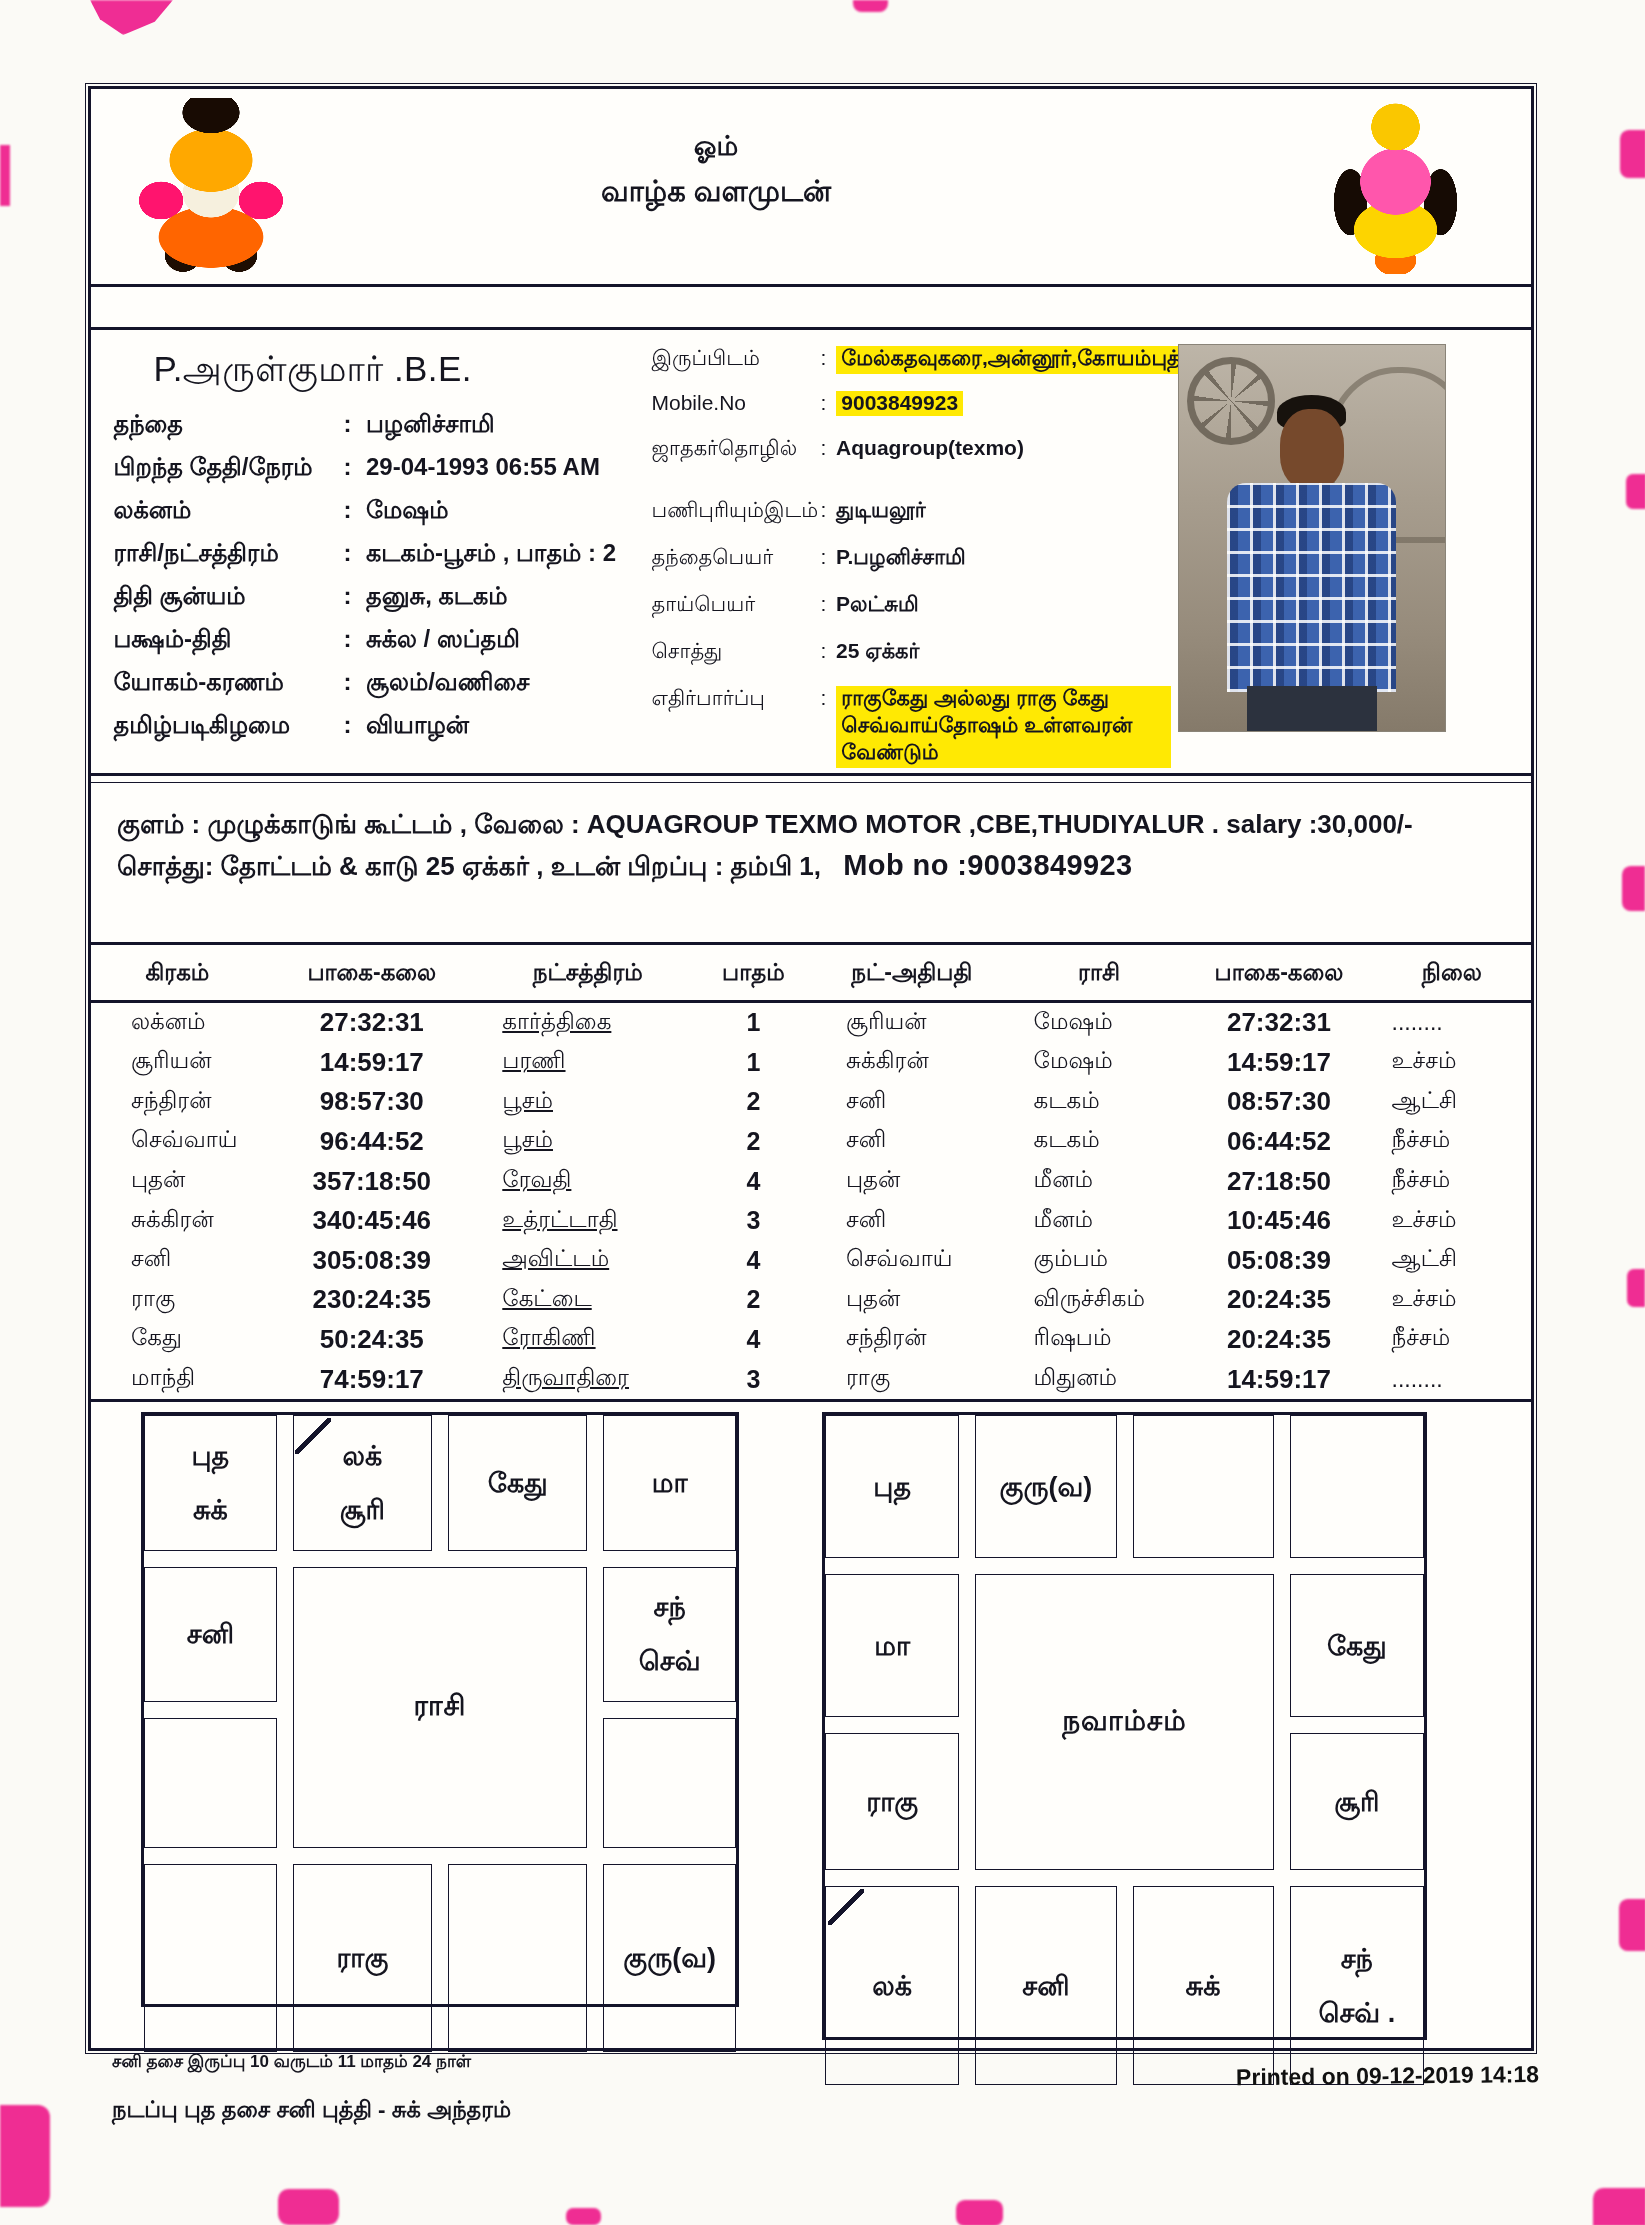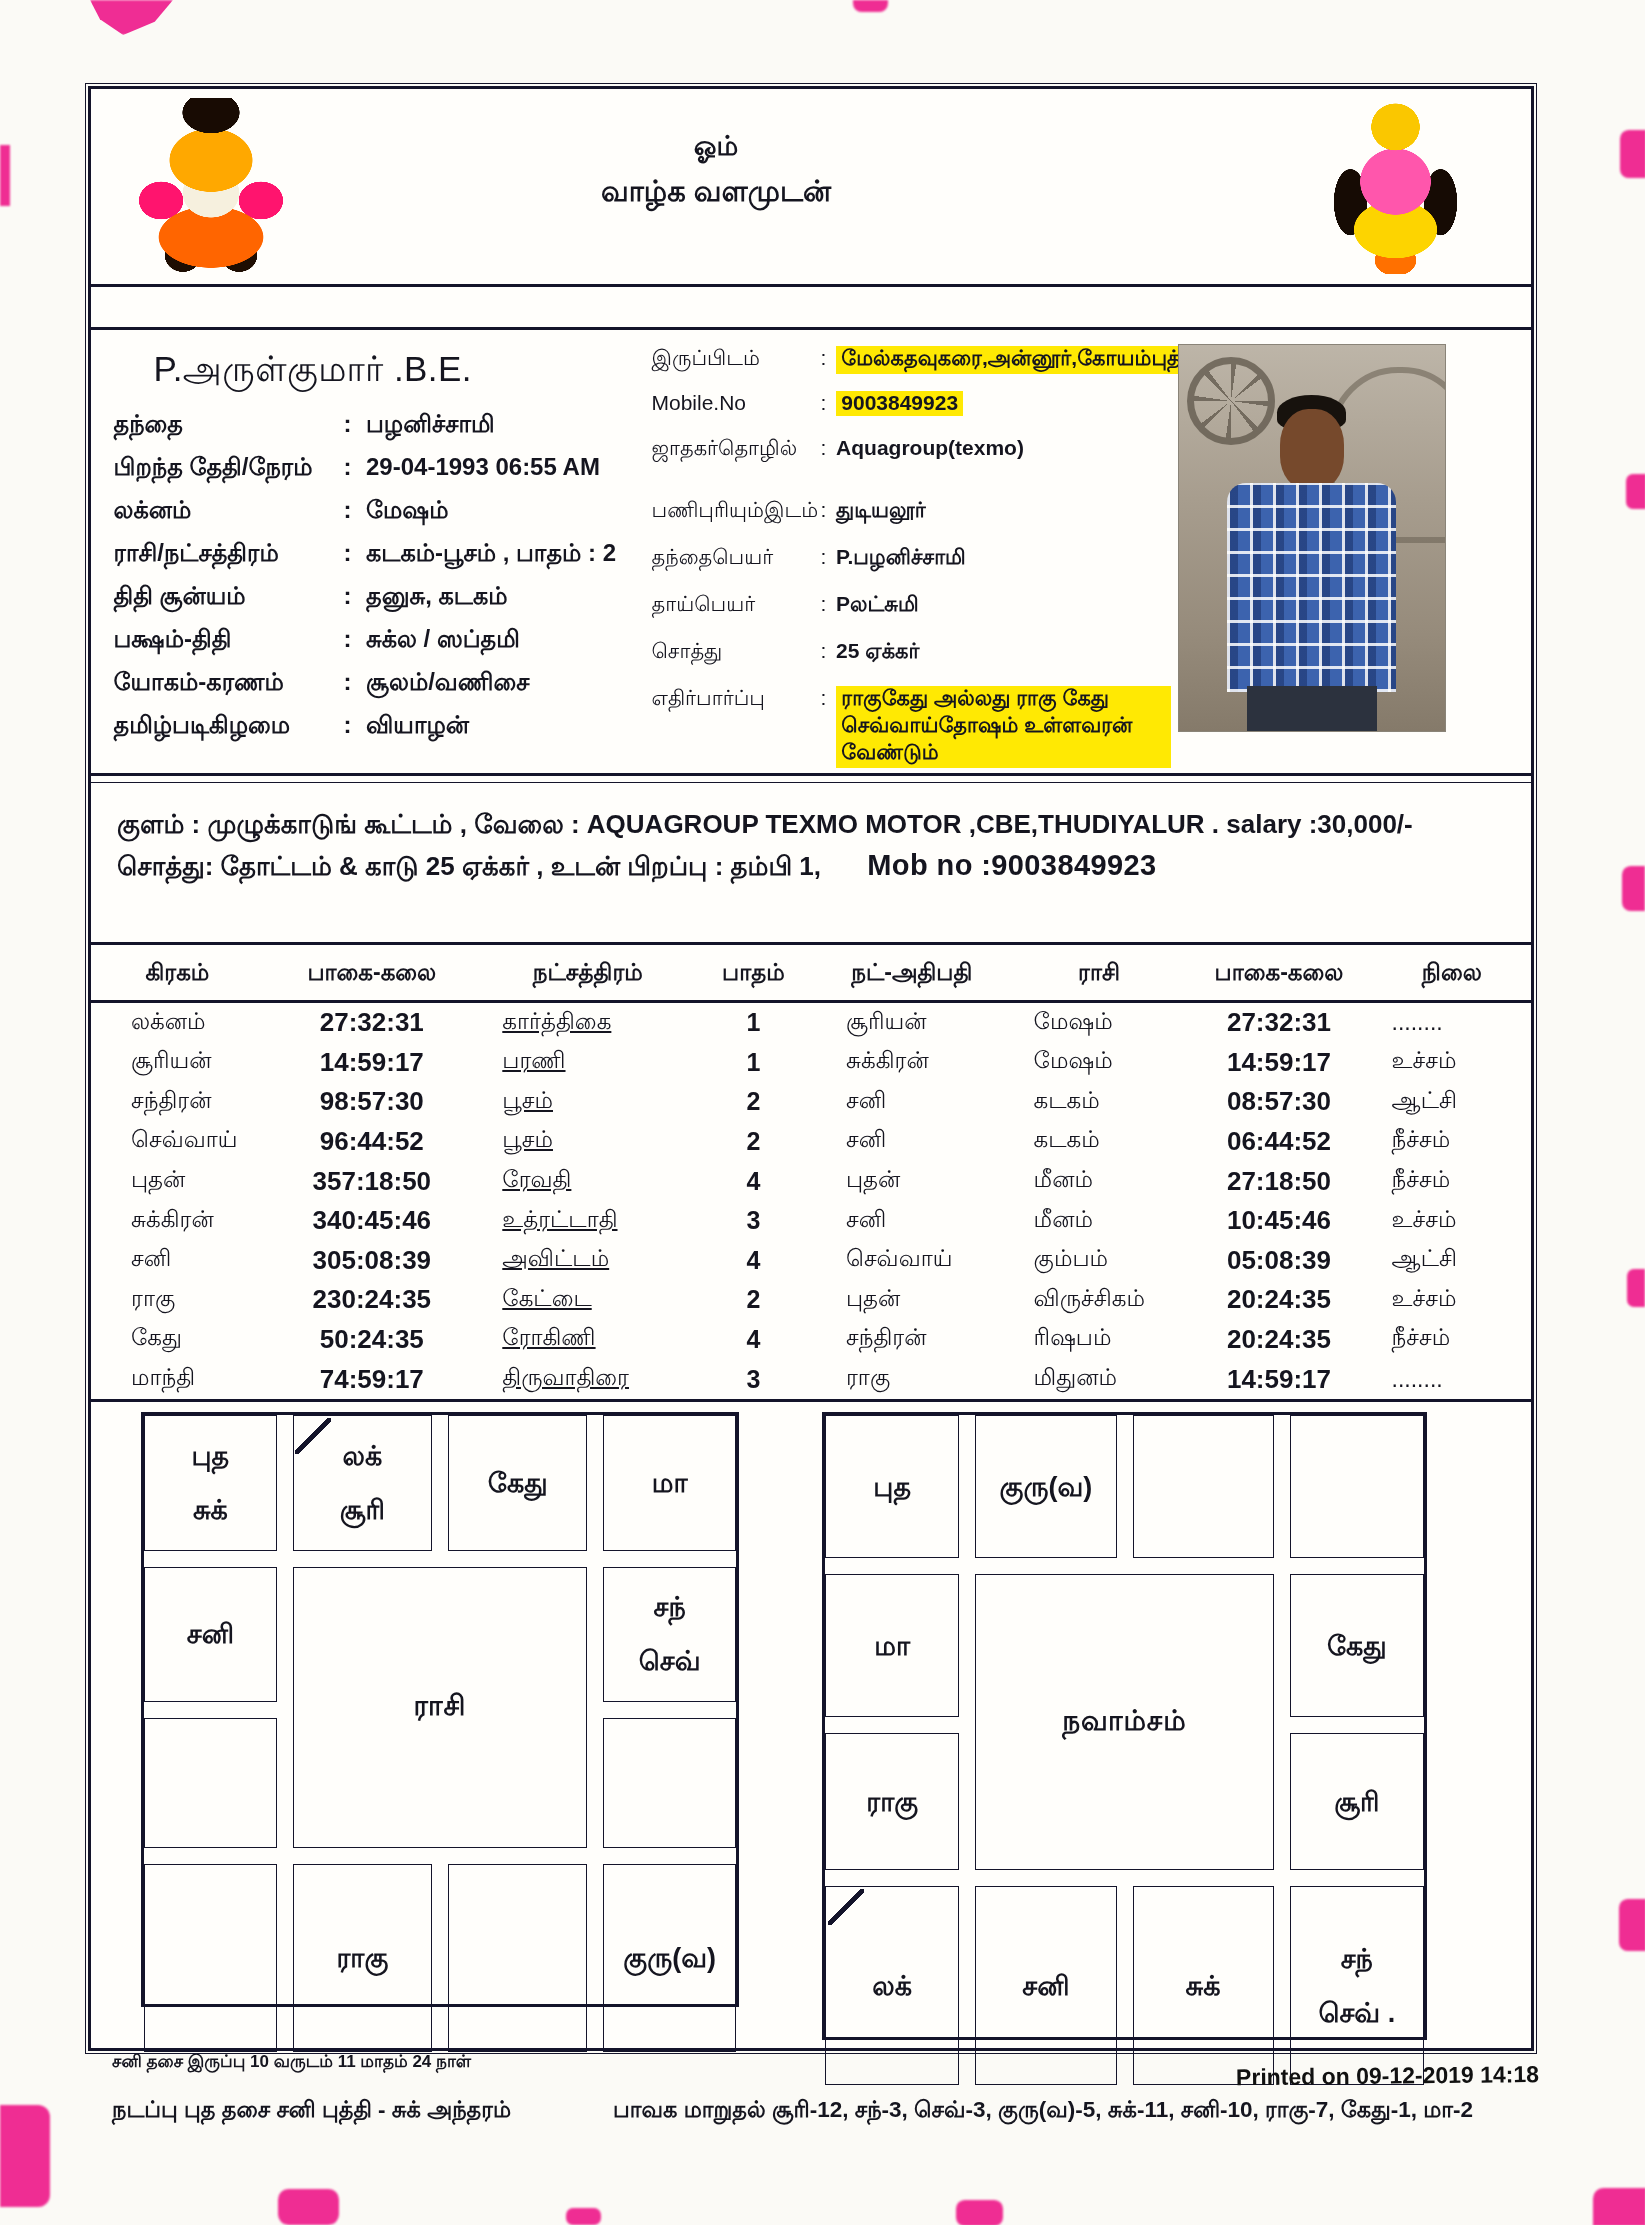--- a/index.html
+++ b/index.html
@@ -99,21 +99,21 @@
       repeating-linear-gradient(90deg, rgba(16,35,86,.45) 0 11.2px, transparent 11.2px 23px),
       #3c63ae;
   }
   .photo .pants{position:absolute;left:50%;bottom:0;width:130px;height:45px;margin-left:-65px;background:#2c323e;}
 
   .sep-double{border-top:3.5px solid #14142a;border-bottom:1.7px solid #14142a;height:6px;}
 
   
   .summary{padding:22.5px 17.3px 0 26px;height:135px;box-sizing:border-box;}
   .sum-line{font-size:26px;font-weight:700;line-height:1.45;}
-  .mob{font-size:29px;letter-spacing:0.4px;margin-left:39px;}
+  .mob{font-size:29px;letter-spacing:0.4px;margin-left:15px;}
 
   
   .planet-table{width:100%;border-collapse:collapse;margin-top:24px;border-top:3.5px solid #14142a;border-bottom:3.5px solid #14142a;}
   .planet-table th{font-size:23px;font-weight:700;padding:14px 1.7px 10.4px;border-bottom:3.5px solid #14142a;}
   .planet-table td{font-size:23px;padding:4.3px 1.7px;}
   .planet-table td:nth-child(2),.planet-table td:nth-child(7){font-weight:700;font-size:26px;text-align:center;}
   .planet-table td:nth-child(4){text-align:center;font-weight:700;font-size:25px;}
   .planet-table td:nth-child(1){padding-left:40px;}
   .planet-table td:nth-child(3){padding-left:22.5px;text-decoration:underline;}
   .planet-table td:nth-child(5){padding-left:35px;}
@@ -488,21 +488,20 @@
         <div class="cell p11">சந்
 செவ் .</div>
         <div class="ccenter">நவாம்சம்</div>
       </div>
     </div>
 
     <div class="footerbox">
       <div class="f1">சனி தசை இருப்பு 10 வருடம் 11 மாதம் 24 நாள்</div>
       <div class="f-row">
         <div class="f2">நடப்பு புத தசை சனி புத்தி - சுக் அந்தரம்</div>
-        <div class="f3">பாவக மாறுதல் சூரி-12, சந்-3, செவ்-3, குரு(வ)-5, சுக்-11, சனி-10, ராகு-7, கேது-1, மா-2</div>
       </div>
     </div>
 
   </div>
 
   <div class="printed">Printed on 09-12-2019 14:18</div>
 </div>
 
 
 </body></html>

